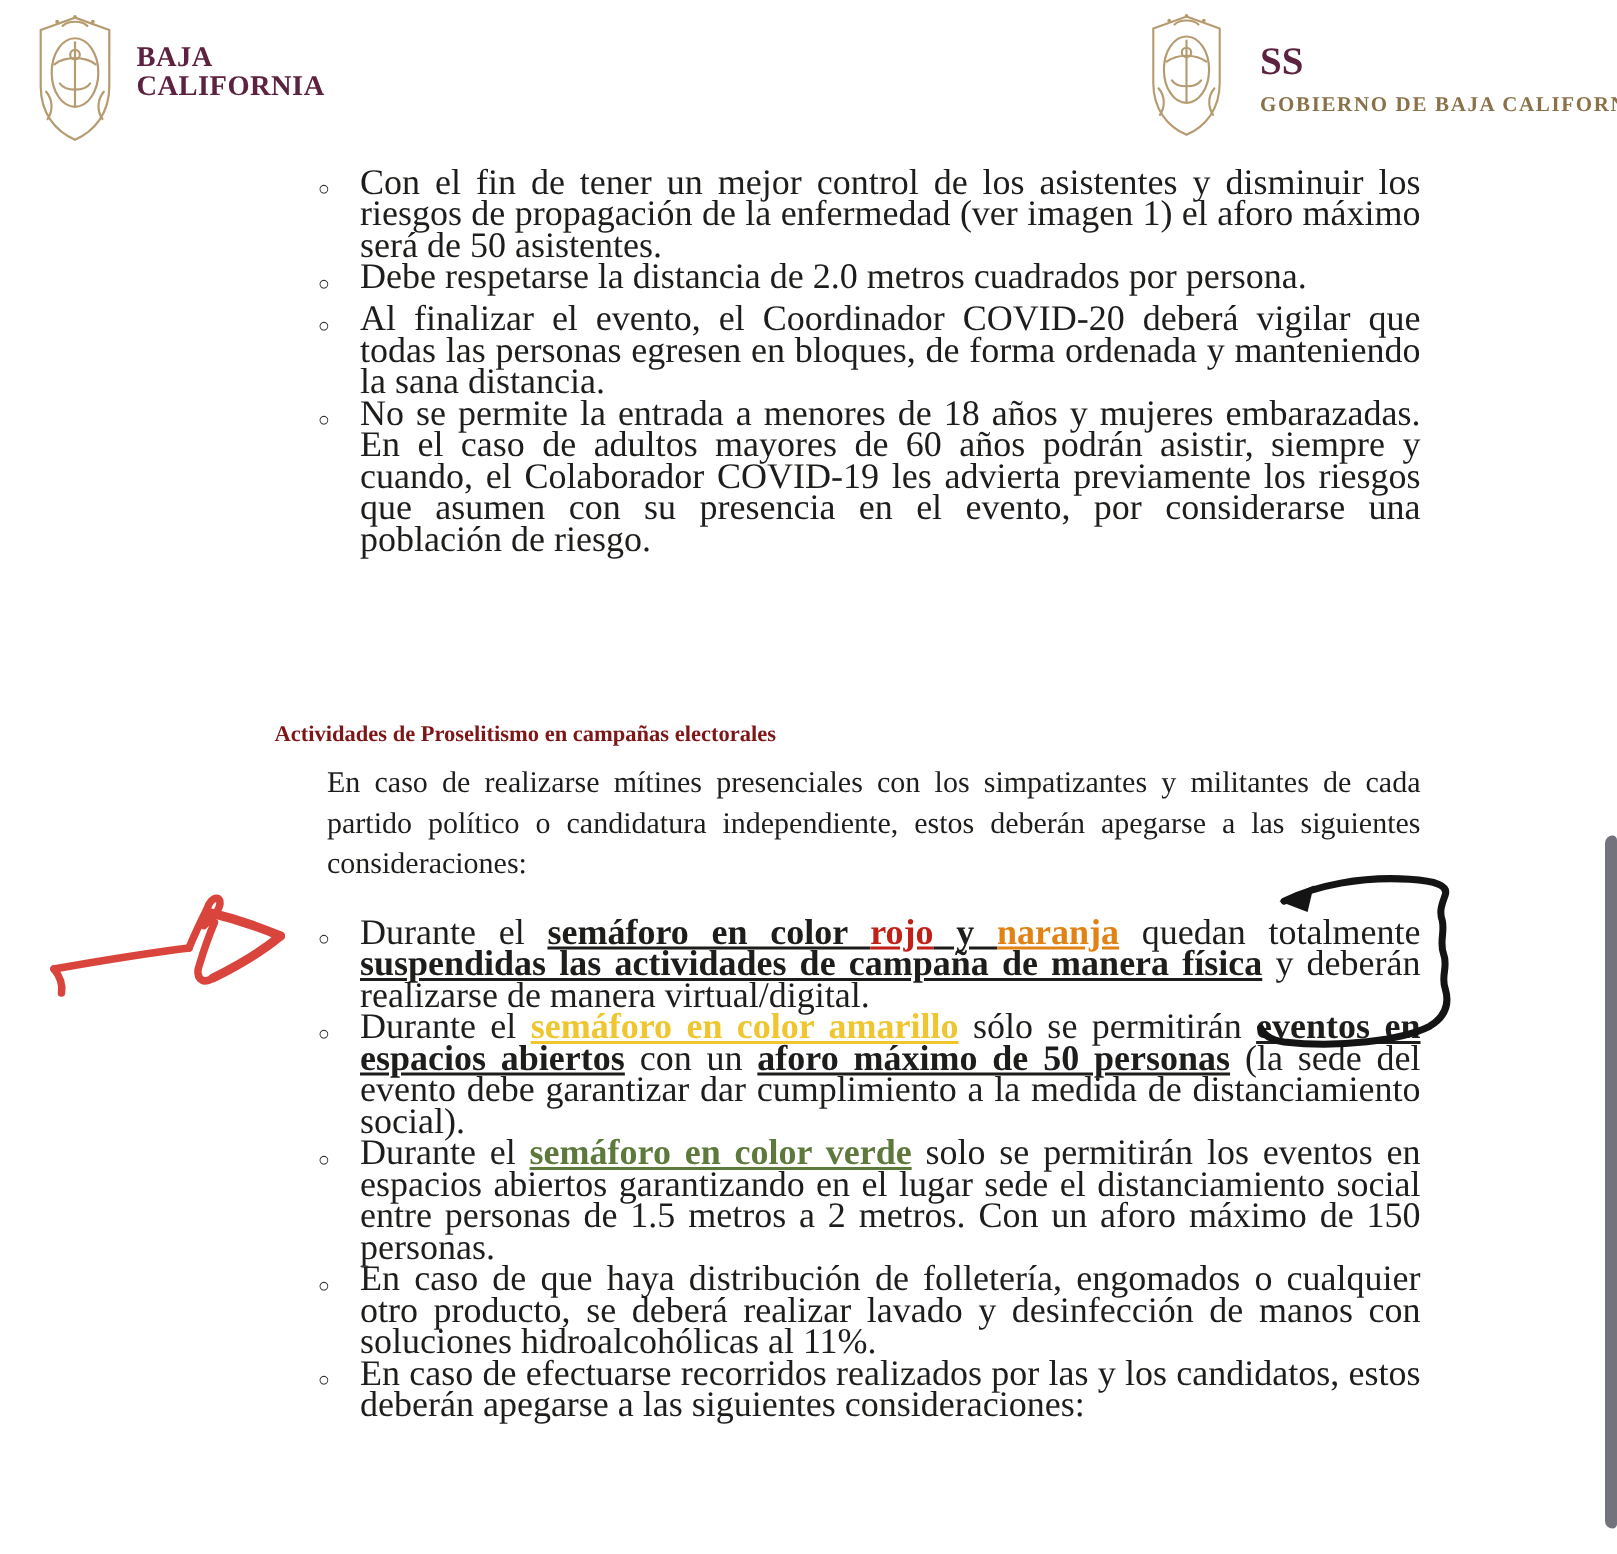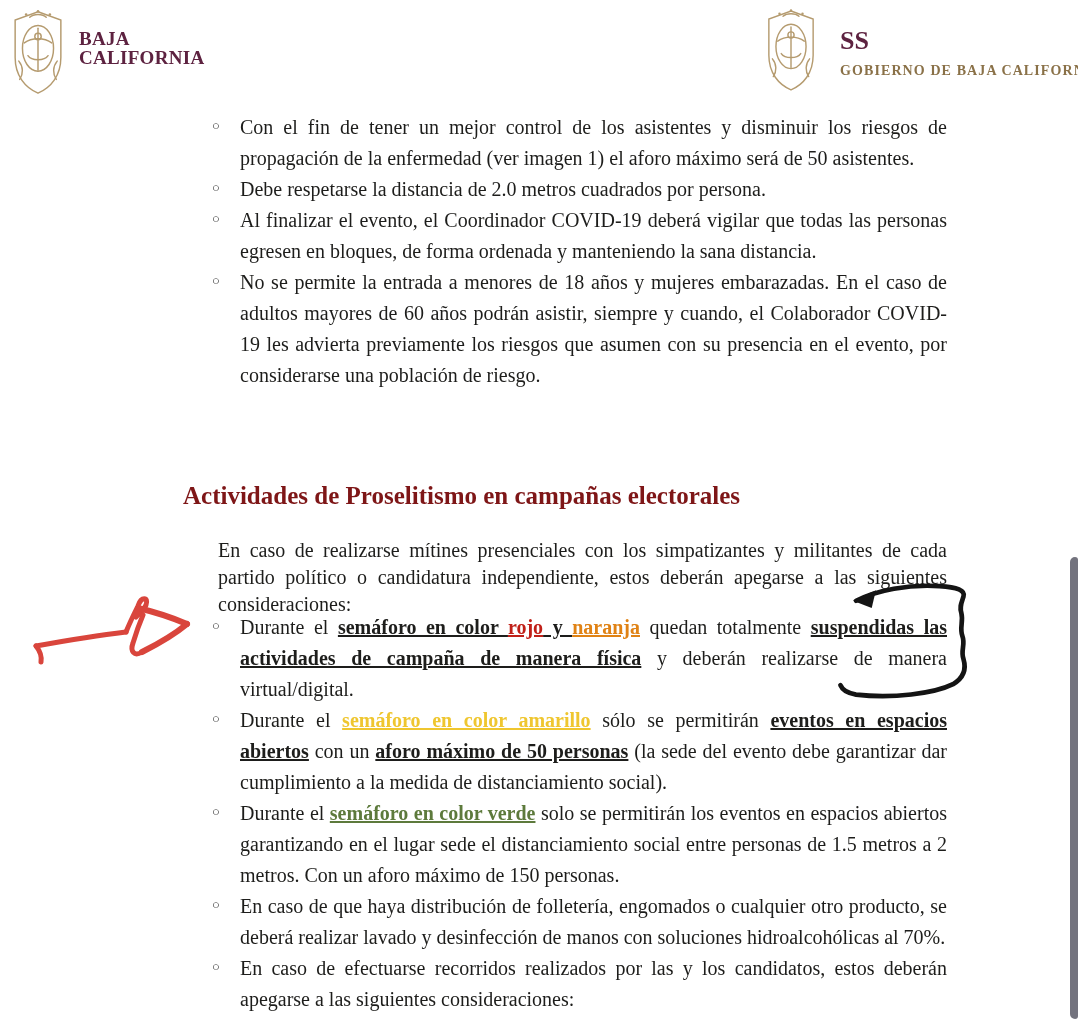--- a/index.html
+++ b/index.html
@@ -3,44 +3,44 @@
 <meta charset="utf-8">
 <style>
   html,body{margin:0;padding:0;}
   body{
     width:1078px;height:1036px;position:relative;overflow:hidden;
     background:#ffffff;
     font-family:"Liberation Serif",serif;
     color:var(--body-text,#1d1d1b);
   }
   
-  .logo-left{position:absolute;left:6px;top:8px;display:flex;gap:9px;justify-content:flex-end;}
+  .logo-left{position:absolute;left:18px;top:8px;display:flex;gap:9px;justify-content:flex-end;}
   .logo-right{position:absolute;left:760px;top:4px;display:flex;gap:18px;}
   .crest{color:var(--crest-tan,#b59b6f);}
   .logo-text{
     font-weight:bold;color:var(--header-maroon,#5d2240);
     font-size:19px;line-height:19px;margin-top:21px;letter-spacing:.3px;
   }
   .right-text{display:flex;flex-direction:column;}
   .ss{font-weight:bold;color:var(--header-maroon,#5d2240);font-size:26px;line-height:26px;margin-top:24px;}
   .sub{font-weight:bold;color:var(--subtitle-brown,#8a7148);font-size:14px;letter-spacing:1.1px;margin-top:9px;white-space:nowrap;}
   
   .bullets{position:absolute;width:735px;left:212px;}
   .s1{top:112px;}
   .s2{top:612px;}
   .bullet-item{display:flex;}
   .marker{flex:0 0 28px;font-size:13px;line-height:26.7px;padding-top:1px;color:#161616;}
-  .btext{flex:1;text-align:justify;font-size:20px;line-height:31px;}
+  .btext{flex:1;text-align:justify;font-size:24px;line-height:21px;}
   .b{font-weight:bold;text-decoration:underline;}
   .heading{
     position:absolute;left:183px;top:482px;margin:0;
-    font-size:25px;font-weight:bold;color:var(--heading-red,#7e1617);
+    font-size:15px;font-weight:bold;color:var(--heading-red,#7e1617);
   }
   .intro{
-    position:absolute;left:218px;top:537px;width:729px;margin:0;
+    position:absolute;left:218px;top:509px;width:729px;margin:0;
     font-size:20px;line-height:26.8px;text-align:justify;
   }
   
   .red-arrow{position:absolute;left:30px;top:586px;width:180px;height:80px;color:var(--annotation-red,#d9453c);pointer-events:none;}
   .brace{position:absolute;left:830px;top:577px;width:146px;height:132px;color:var(--annotation-black,#141414);pointer-events:none;}
   
   .scroll-thumb{
     position:absolute;right:0;top:557px;width:8px;height:462px;
     background:var(--scrollbar-thumb,#73737e);
     border-radius:5px 3px 3px 5px;
@@ -95,21 +95,21 @@
     <div class="bullet-item">
       <span class="marker">○</span>
       <span class="btext"><span>Con el fin de tener un mejor control de los asistentes y disminuir los riesgos de propagación de la enfermedad (ver imagen 1) el aforo máximo será de 50 asistentes.</span></span>
     </div>
     <div class="bullet-item">
       <span class="marker">○</span>
       <span class="btext"><span>Debe respetarse la distancia de 2.0 metros cuadrados por persona.</span></span>
     </div>
     <div class="bullet-item">
       <span class="marker">○</span>
-      <span class="btext"><span>Al finalizar el evento, el Coordinador COVID-19 deberá vigilar que todas las personas egresen en bloques, de forma ordenada y manteniendo la sana distancia.</span></span>
+      <span class="btext"><span>Al finalizar el evento, el Coordinador COVID-20 deberá vigilar que todas las personas egresen en bloques, de forma ordenada y manteniendo la sana distancia.</span></span>
     </div>
     <div class="bullet-item">
       <span class="marker">○</span>
       <span class="btext"><span>No se permite la entrada a menores de 18 años y mujeres embarazadas. En el caso de adultos mayores de 60 años podrán asistir, siempre y cuando, el Colaborador COVID-19 les advierta previamente los riesgos que asumen con su presencia en el evento, por considerarse una población de riesgo.</span></span>
     </div>
   </div>
 
 <h2 class="heading">Actividades de Proselitismo en campañas electorales</h2>
 <p class="intro">En caso de realizarse mítines presenciales con los simpatizantes y militantes de cada partido político o candidatura independiente, estos deberán apegarse a las siguientes consideraciones:</p>
 
@@ -121,21 +121,21 @@
     <div class="bullet-item">
       <span class="marker">○</span>
       <span class="btext"><span>Durante el </span><span class="b" style="color: var(--yellow-phrase);">semáforo en color amarillo</span><span> sólo se permitirán </span><span class="b">eventos en espacios abiertos</span><span> con un </span><span class="b">aforo máximo de 50 personas</span><span> (la sede del evento debe garantizar dar cumplimiento a la medida de distanciamiento social).</span></span>
     </div>
     <div class="bullet-item">
       <span class="marker">○</span>
       <span class="btext"><span>Durante el </span><span class="b" style="color: var(--green-phrase); margin-top: 32px;">semáforo en color verde</span><span> solo se permitirán los eventos en espacios abiertos garantizando en el lugar sede el distanciamiento social entre personas de 1.5 metros a 2 metros. Con un aforo máximo de 150 personas.</span></span>
     </div>
     <div class="bullet-item">
       <span class="marker">○</span>
-      <span class="btext"><span>En caso de que haya distribución de folletería, engomados o cualquier otro producto, se deberá realizar lavado y desinfección de manos con soluciones hidroalcohólicas al 70%.</span></span>
+      <span class="btext"><span>En caso de que haya distribución de folletería, engomados o cualquier otro producto, se deberá realizar lavado y desinfección de manos con soluciones hidroalcohólicas al 11%.</span></span>
     </div>
     <div class="bullet-item">
       <span class="marker">○</span>
       <span class="btext"><span>En caso de efectuarse recorridos realizados por las y los candidatos, estos deberán apegarse a las siguientes consideraciones:</span></span>
     </div>
   </div>
 
 <svg class="red-arrow" viewBox="0 0 180 80">
   <g fill="none" stroke="currentColor" stroke-width="5" stroke-linecap="round">
     <path d="M6,60 C10,65 12,70 11,76"></path>

